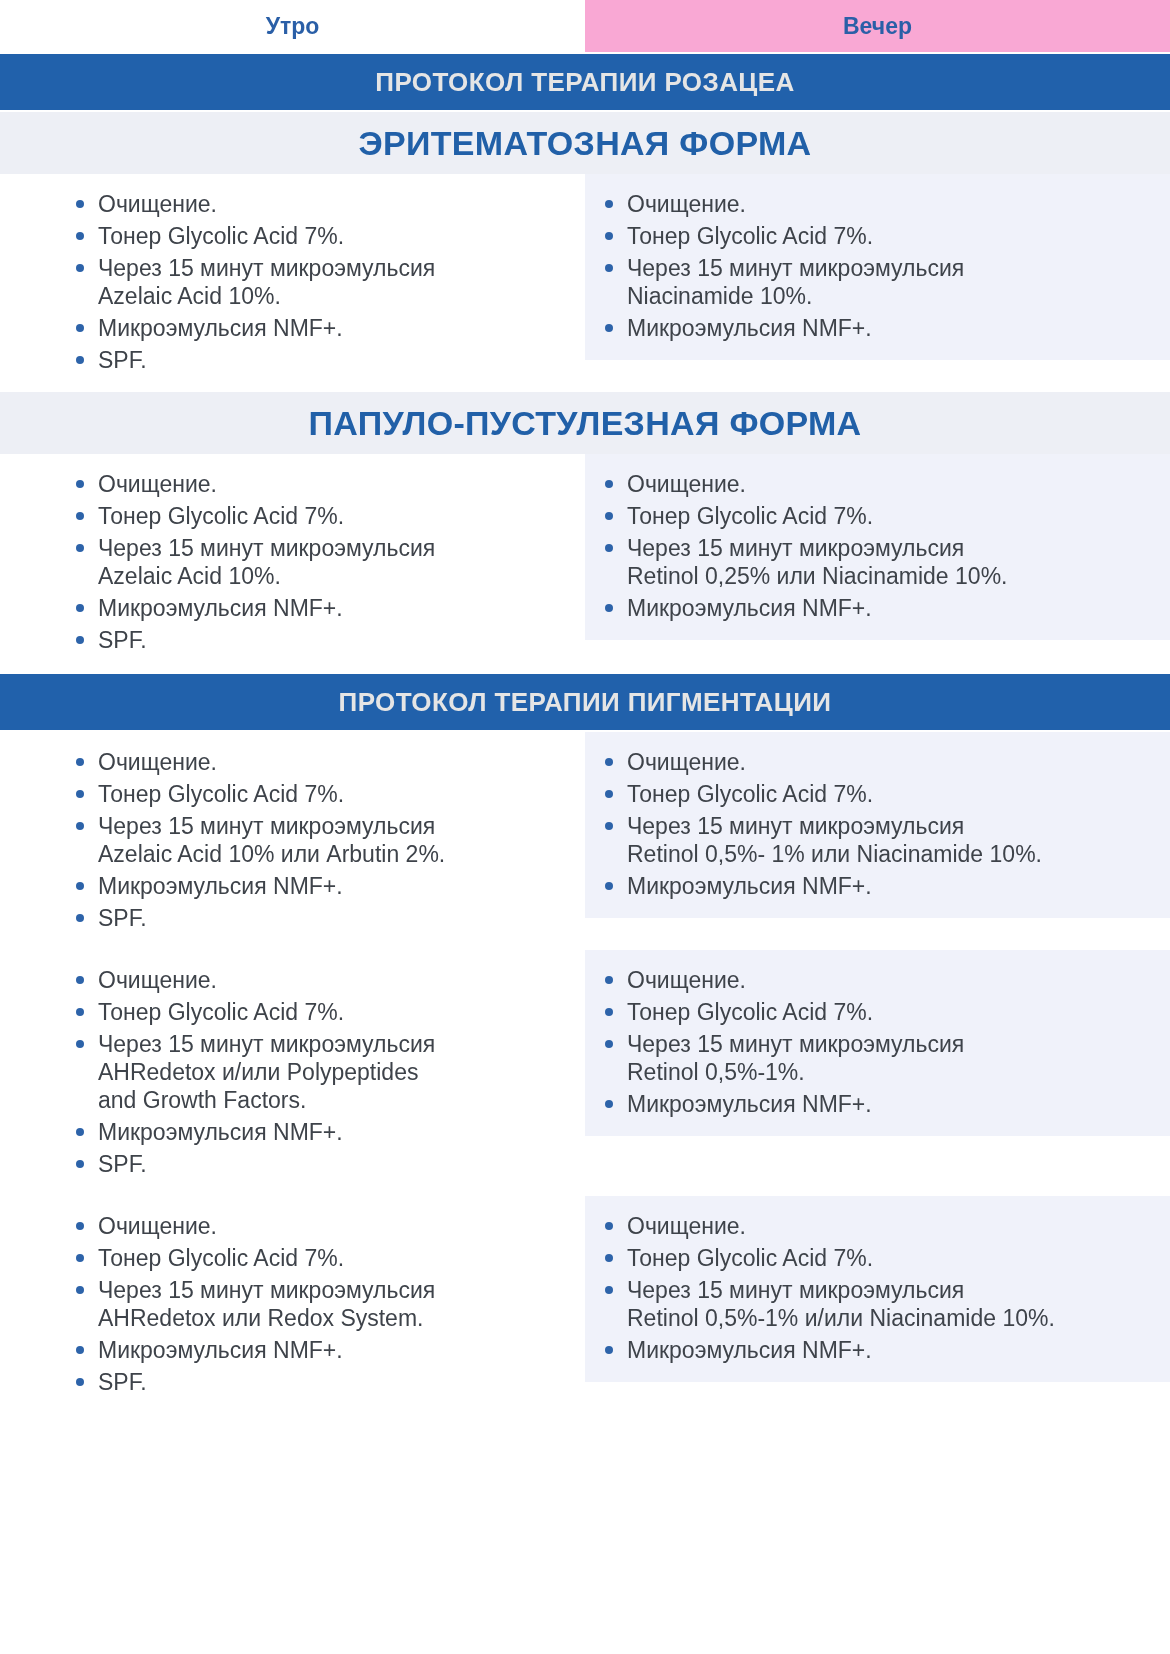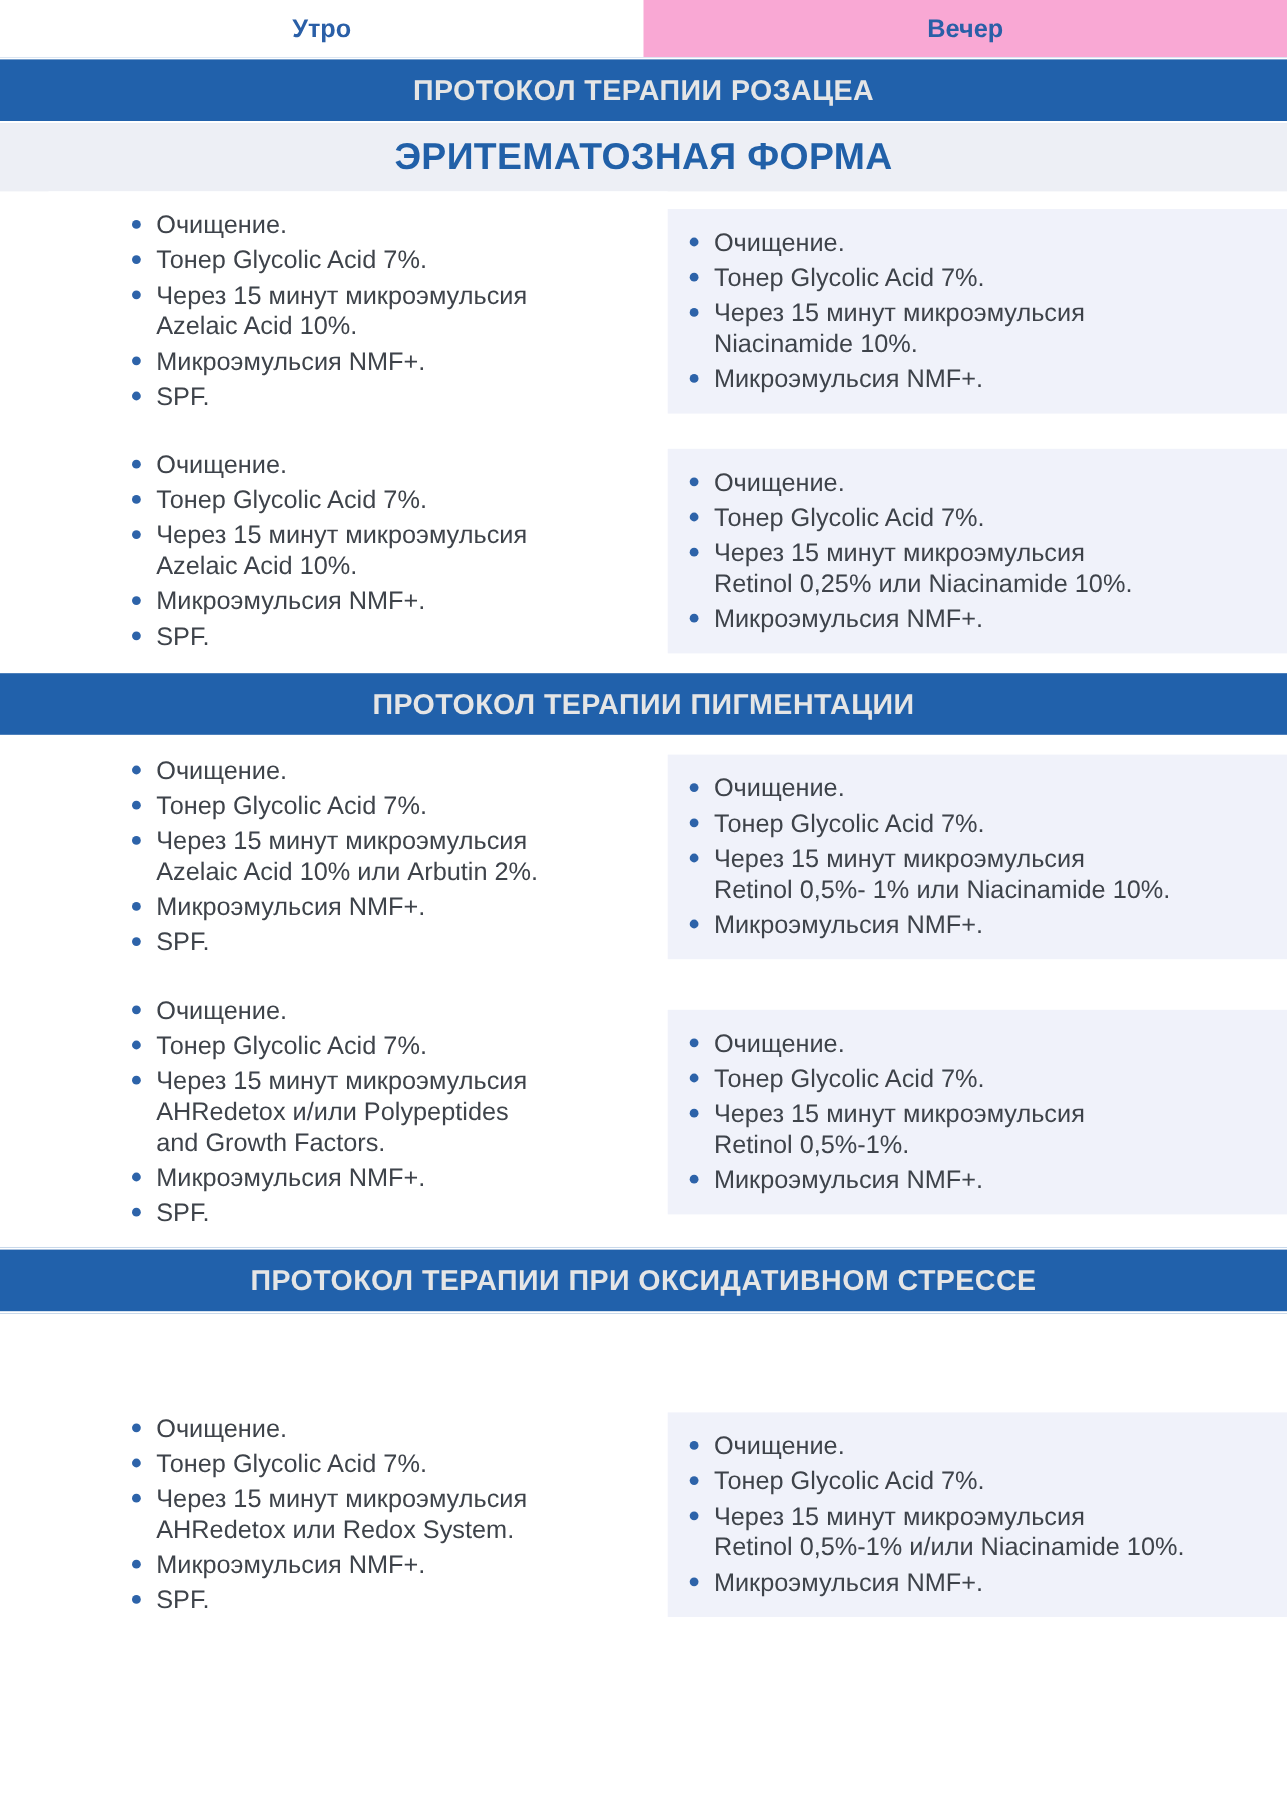--- a/index.html
+++ b/index.html
@@ -57,22 +57,21 @@
     font-weight:700;
     font-size:34px;
     line-height:1;
     letter-spacing:0.3px;
     padding:14px 0;
   }
   
   .lists-row{
     display:flex;
     flex:0 0 auto;
-    align-items:center;
-    padding-left:44px;
+    align-items:flex-start;
   }
   .lists-row.grow{flex:1 1 auto;}
   .col{
     width:50%;
     box-sizing:border-box;
     padding:16px 28px 14px 74px;
   }
   .col.morning{background:#ffffff;}
   .col.evening{background:#f0f2fa;padding-left:18px;}
   ul.steps{
@@ -133,20 +132,21 @@
       <ul class="steps">
         <li>Очищение.</li>
         <li>Тонер Glycolic Acid 7%.</li>
         <li>Через 15 минут микроэмульсия
 Niacinamide 10%.</li>
         <li>Микроэмульсия NMF+.</li>
       </ul>
     </div>
   </div>
 
+  <div class="subband">ПАПУЛО-ПУСТУЛЕЗНАЯ ФОРМА</div>
 
   <div class="lists-row">
     <div class="col morning">
       <ul class="steps">
         <li>Очищение.</li>
         <li>Тонер Glycolic Acid 7%.</li>
         <li>Через 15 минут микроэмульсия
 Azelaic Acid 10%.</li>
         <li>Микроэмульсия NMF+.</li>
         <li>SPF.</li>
@@ -204,21 +204,20 @@
       <ul class="steps">
         <li>Очищение.</li>
         <li>Тонер Glycolic Acid 7%.</li>
         <li>Через 15 минут микроэмульсия
 Retinol 0,5%-1%.</li>
         <li>Микроэмульсия NMF+.</li>
       </ul>
     </div>
   </div>
 
-  <div class="banner">ПРОТОКОЛ ТЕРАПИИ ПРИ ОКСИДАТИВНОМ СТРЕССЕ</div>
 
   <div class="lists-row grow">
     <div class="col morning">
       <ul class="steps">
         <li>Очищение.</li>
         <li>Тонер Glycolic Acid 7%.</li>
         <li>Через 15 минут микроэмульсия
 AHRedetox или Redox System.</li>
         <li>Микроэмульсия NMF+.</li>
         <li>SPF.</li>

